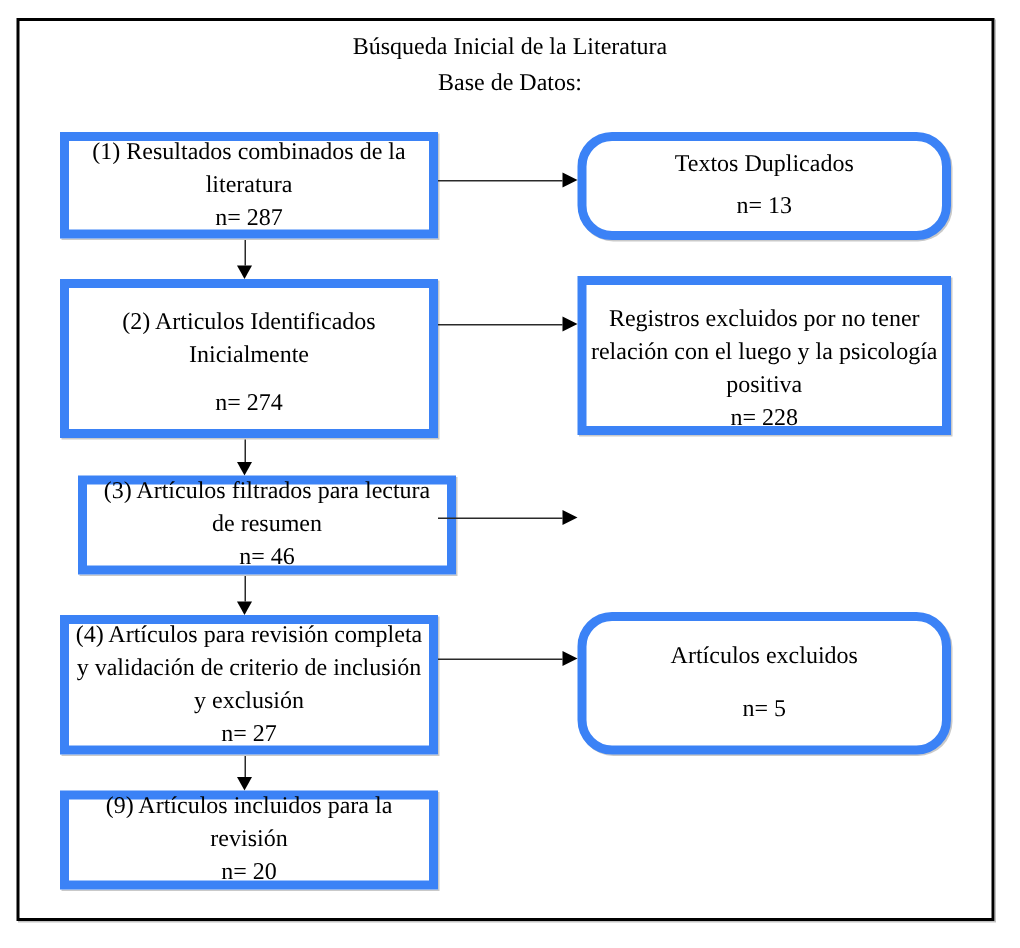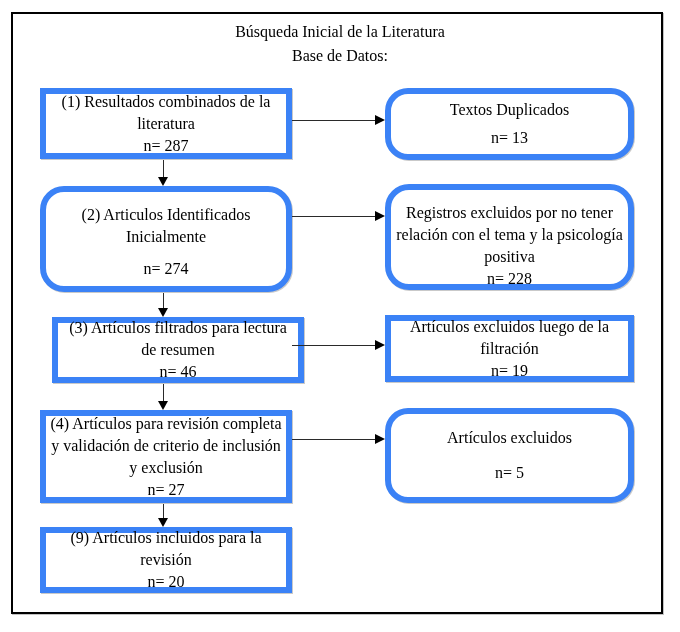--- a/index.html
+++ b/index.html
@@ -38,21 +38,21 @@
     align-items: center;
     text-align: center;
     font-size: 16px;
     line-height: 22px;
     padding: 0 2px;
     box-shadow: 1px 1px 0 rgba(120,120,120,0.4);
   }
   .left-col  { left: 40px;  width: 252px; }
   .right-col { left: 385px; width: 249px; }
   .pack   { justify-content: center; }
-  .spread { justify-content: space-between; padding-top: 12px; padding-bottom: 6px; border-radius: 24px; }
+  .spread { justify-content: space-between; padding-top: 12px; padding-bottom: 6px; }
   .even   { justify-content: space-evenly; border-radius: 23px; }
 
   .b-l1 { top: 88px;  height: 71px; }
   .b-l2 { top: 186px; height: 106px; }
   .b-l3 { top: 317px; height: 66px; margin-left: 12px; }
   .b-l4 { top: 410px; height: 93px; }
   .b-l5 { top: 527px; height: 66px; }
   .b-r1 { top: 88px;  height: 72px; }
   .b-r2 { top: 184px; height: 106px; }
   .b-r3 { top: 315px; height: 67px; }
@@ -133,28 +133,24 @@
     <div>(9) Artículos incluidos para la revisión</div>
     <div>n= 20</div>
   </div>
 
   <div class="box right-col even b-r1">
     <div>Textos Duplicados</div>
     <div>n= 13</div>
   </div>
 
   <div class="box right-col spread b-r2">
-    <div>Registros excluidos por no tener relación con el tema y la psicología positiva</div>
+    <div>Registros excluidos por no tener relación con el luego y la psicología positiva</div>
     <div>n= 228</div>
   </div>
 
-  <div class="box right-col pack b-r3">
-    <div>Artículos excluidos luego de la filtración</div>
-    <div>n= 19</div>
-  </div>
 
   <div class="box right-col even b-r4">
     <div>Artículos excluidos</div>
     <div>n= 5</div>
   </div>
 
   <div class="v-arrow va-1">
     <div class="line"></div>
     <div class="head"></div>
   </div>

